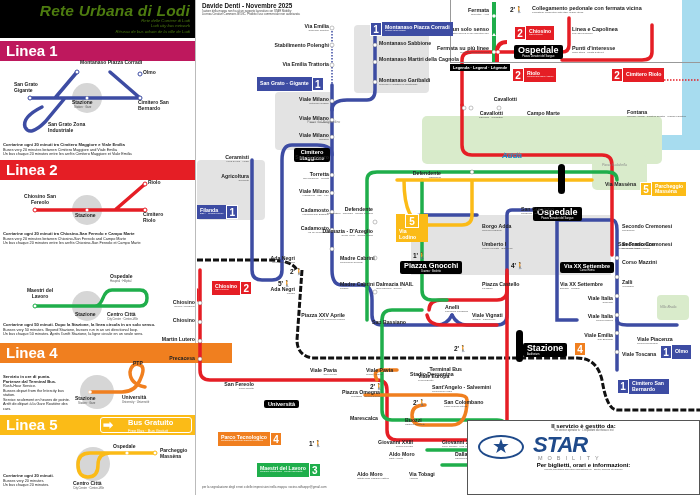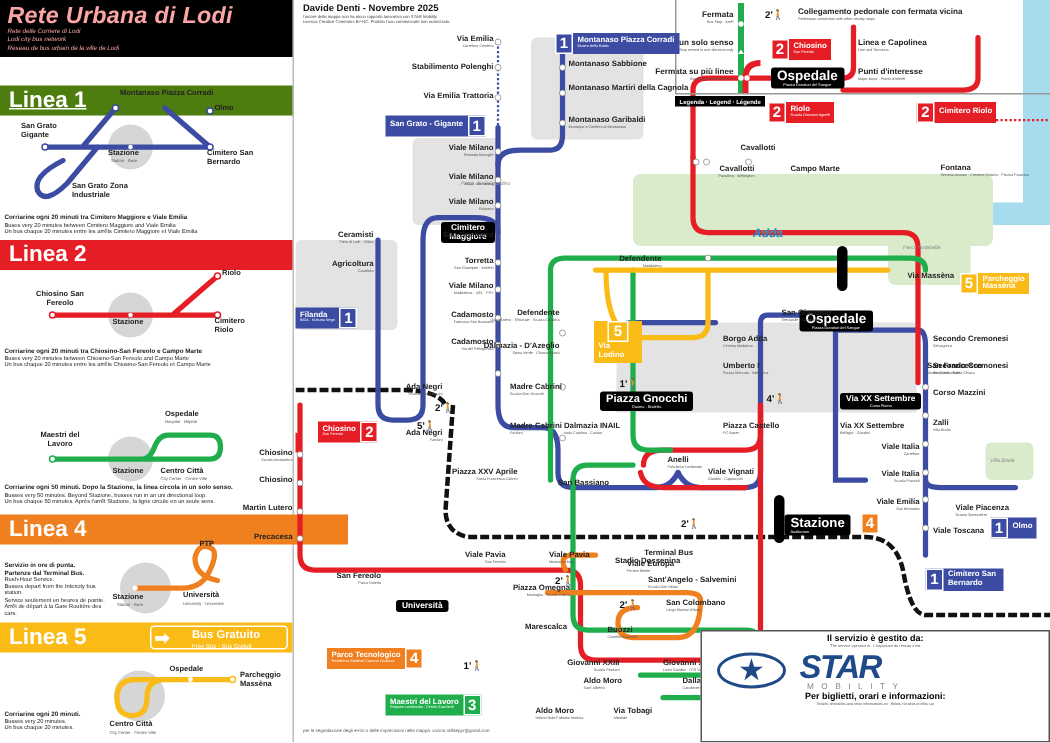--- a/index.html
+++ b/index.html
@@ -1,21 +1,21 @@
 <!DOCTYPE html>
 <html><head>
 <meta charset="utf-8">
 <style>
   * { box-sizing: border-box; margin: 0; padding: 0; }
   html, body { width: 700px; height: 495px; overflow: hidden; background: #ffffff; font-family: "Liberation Sans", sans-serif; }
   #root { position: relative; width: 700px; height: 495px; }
 
   
   #left { position: absolute; left: 0; top: 0; width: 196px; height: 495px; background: #fff; border-right: 1px solid #bbb; }
-  .title-block { background: #000; color: #fca5a5; padding: 3px 5px 3px 5px; height: 38px; }
+  .title-block { background: #000; color: #4d7c0f; padding: 3px 5px 3px 5px; height: 38px; text-align: right; }
   .title-block h1 { font-size: 15.5px; font-style: italic; font-weight: bold; letter-spacing: 0.2px; line-height: 15px; }
   .title-block .sub { font-size: 4.2px; font-style: italic; line-height: 5.3px; }
   .line-banner { color: #fff; font-weight: bold; font-size: 15px; padding: 1px 6px; height: 20px; line-height: 18px; position: relative; }
   .line-banner .free { position: absolute; right: 3px; top: 2px; height: 16px; border: 1.5px solid #fff; border-radius: 3px; width: 92px; font-size: 7.5px; line-height: 7px; padding: 1px 2px 0 27px; }
   .line-banner .free .arrow { position: absolute; left: 2px; top: 3px; font-size: 12px; line-height: 9px; }
   .line-banner .free .fsub { font-size: 4px; font-weight: normal; display: block; margin-top: 1px; }
   .note { position: absolute; font-size: 3.8px; line-height: 4.5px; color: #222; }
   .note b { font-size: 4.2px; }
   .mini { position: absolute; }
   .mini-label { position: absolute; font-size: 5px; font-weight: bold; line-height: 5.5px; color: #222; }
@@ -49,21 +49,21 @@
 <div id="root">
 
   <div id="left">
     <div class="title-block">
       <h1>Rete Urbana di Lodi</h1>
       <div class="sub">Rete delle Corriere di Lodi</div>
       <div class="sub">Lodi city bus network</div>
       <div class="sub">Réseau de bus urbain de la ville de Lodi</div>
     </div>
 
-    <div class="line-banner" style="background:#4d7c0f;margin-top:19px;text-decoration:underline;">
+    <div class="line-banner" style="background:#be185d;margin-top:3px;">
       <span>Linea 1</span>
     </div>
     <svg class="mini" style="left:0;top:62px;" width="196" height="82">
       <circle cx="87" cy="36" r="15" fill="#d6d6d6"></circle>
       <path d="M30 36 L140 36 M55 36 L77 10 M140 36 L110 10 M65 36 L45 60 Q30 75 25 65 Q22 55 42 45" stroke="#3d4ca3" stroke-width="3.5" fill="none" stroke-linecap="round"></path>
       <circle cx="30" cy="36" r="2" fill="#fff" stroke="#3d4ca3" stroke-width="1"></circle>
       <circle cx="87" cy="36" r="1.5" fill="#fff"></circle>
       <circle cx="140" cy="36" r="2" fill="#fff" stroke="#3d4ca3" stroke-width="1"></circle>
       <circle cx="77" cy="10" r="2" fill="#fff" stroke="#3d4ca3" stroke-width="1"></circle>
       <circle cx="140" cy="12" r="2" fill="#fff" stroke="#3d4ca3" stroke-width="1"></circle>

